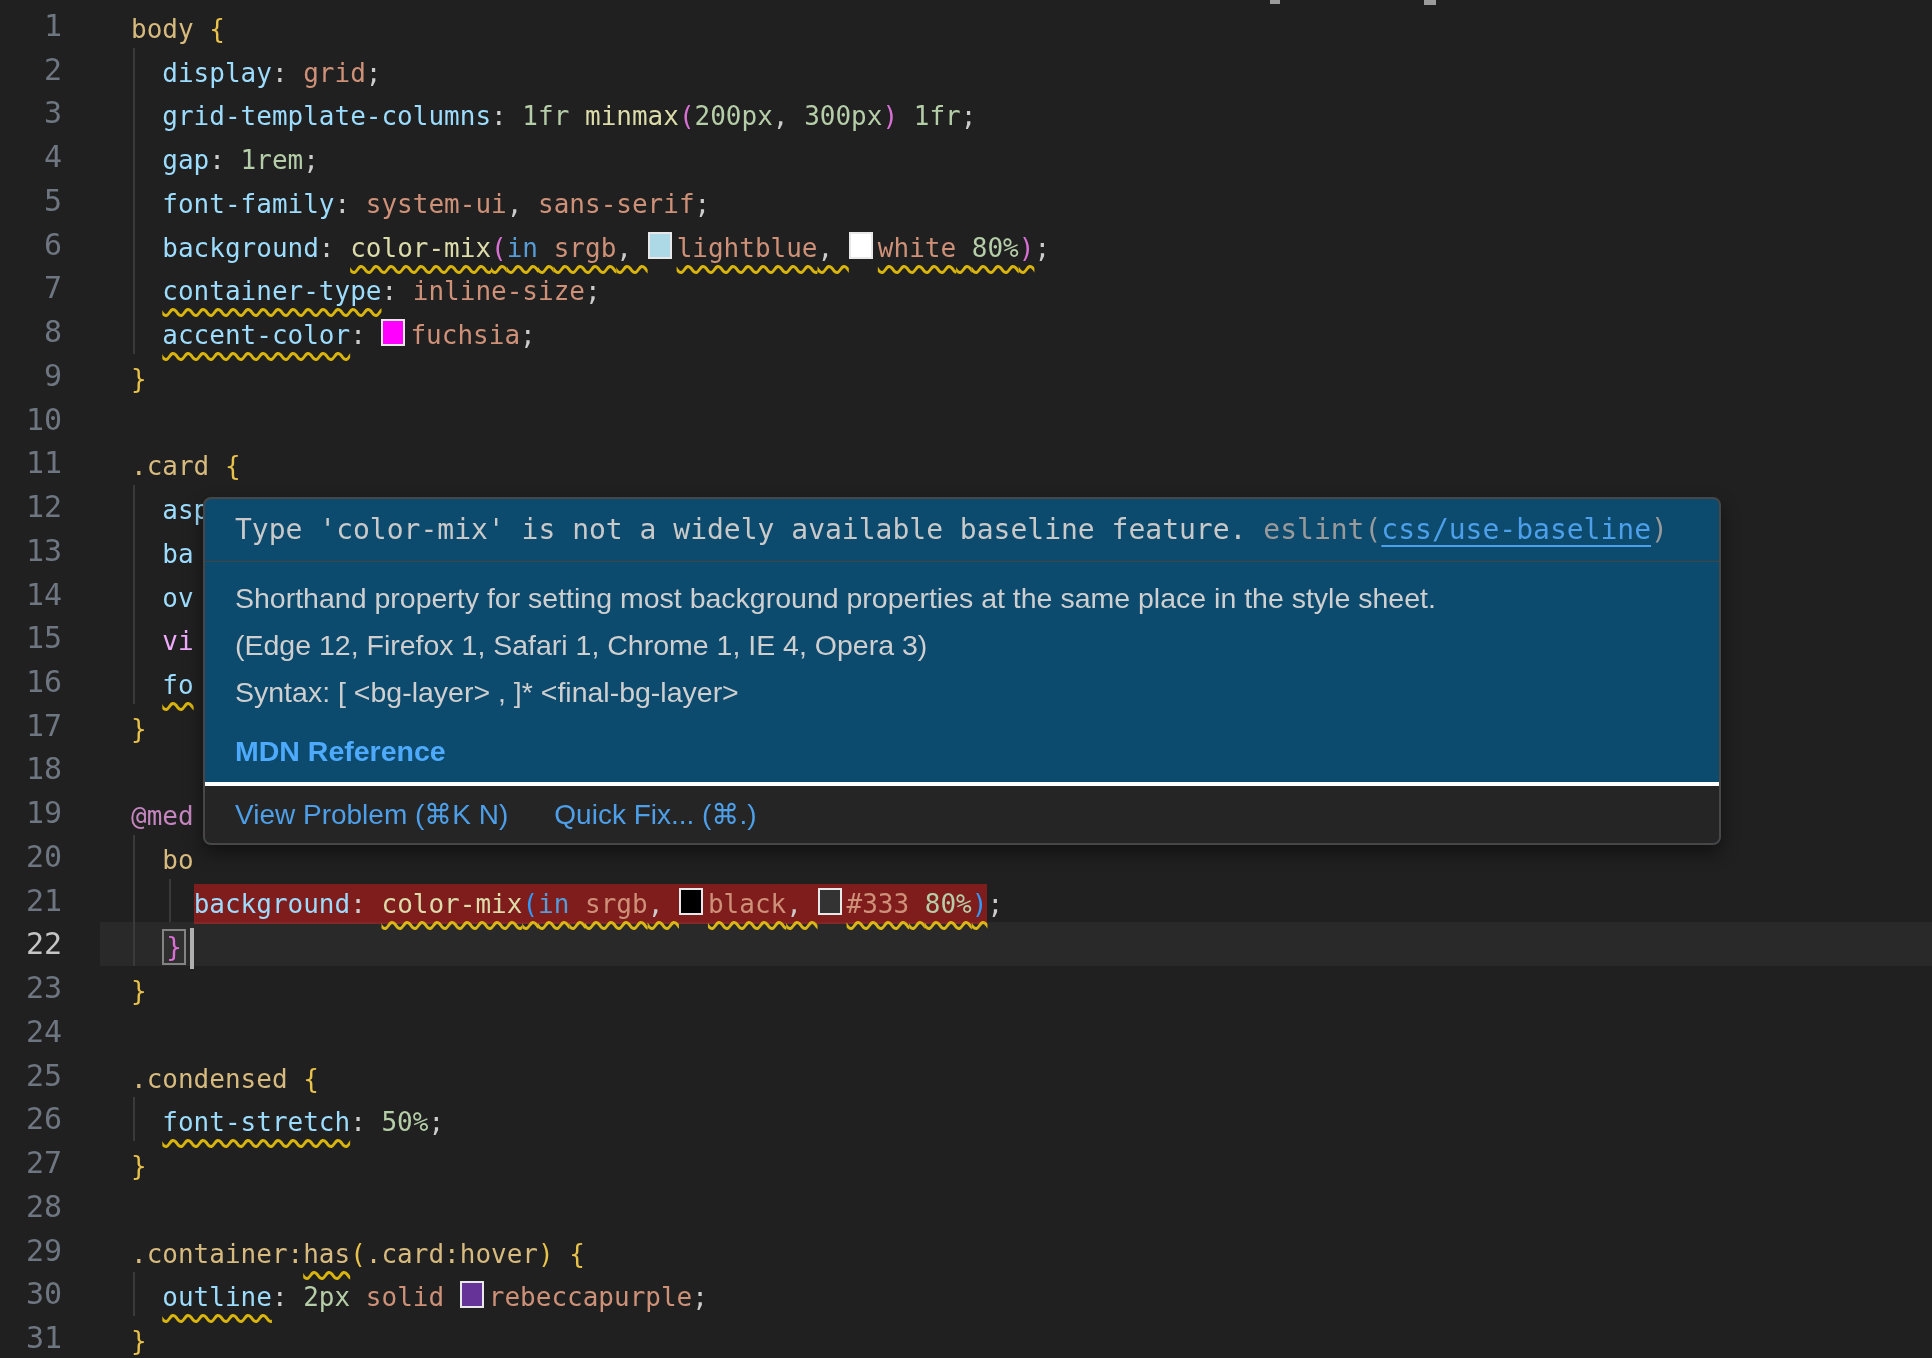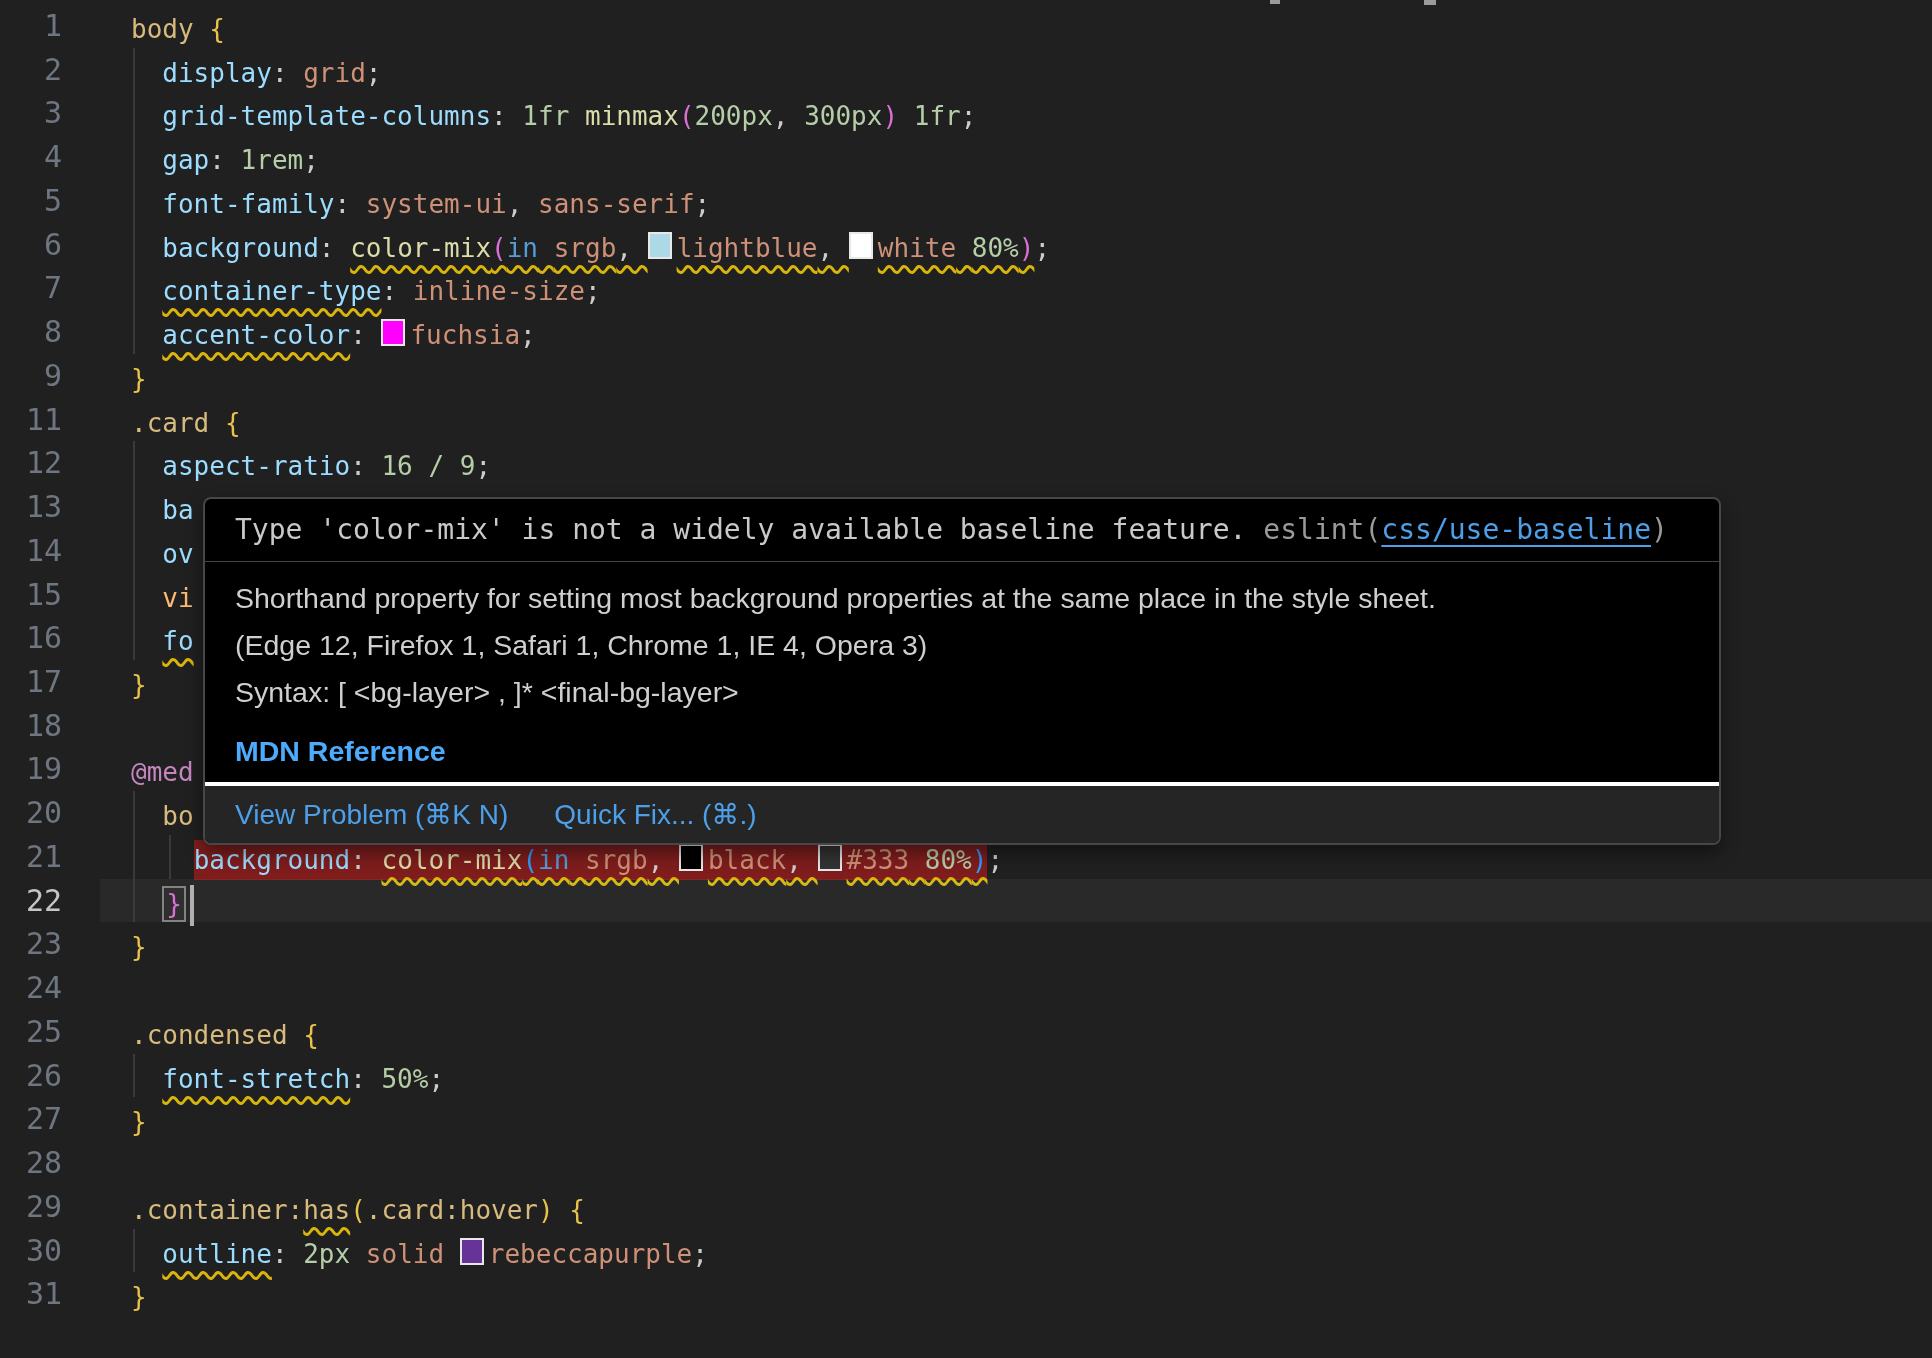--- a/index.html
+++ b/index.html
@@ -12,33 +12,33 @@
   .ln{position:absolute;left:0;top:0;width:62px;height:43.74px;line-height:43.74px;
       text-align:right;font-size:30px;color:#6e7681;}
   .line.current .ln{color:#c6c6c6;}
   .guide{position:absolute;top:0;bottom:0;width:2px;background:#3a3a3a;}
   .code{position:absolute;left:131px;top:4px;height:43.74px;line-height:43.74px;
         font-size:26px;white-space:pre;color:#cccccc;}
   
   .tk-sel{color:#d7ba7d;}  .tk-b1{color:#e8c24a;}  .tk-b2{color:#da70d6;}
   .tk-b3{color:#2e9bff;}   .tk-prop{color:#9cdcfe;}.tk-punc{color:#cccccc;}
   .tk-val{color:#ce9178;}  .tk-num{color:#b5cea8;} .tk-fn{color:#dcdcaa;}
-  .tk-kw{color:#569cd6;}   .tk-at{color:#c586c0;}  .tk-fg{color:#fdba74;} .tk-df{color:#cccccc;}
+  .tk-kw{color:#569cd6;}   .tk-at{color:#c586c0;}  .tk-fg{color:#f0abfc;} .tk-df{color:#cccccc;}
   .sq{text-decoration-line:underline;text-decoration-style:wavy;text-decoration-color:#d9b40a;
       text-decoration-thickness:2.6px;text-underline-offset:8px;}
   .selr{background:#7f1d1d;padding:5px 0;}
   .swatch{display:inline-block;width:20px;height:23px;border:2px solid #e8e8e8;
           vertical-align:-2px;margin-right:5px;}
   .bm{border:2px solid #838383;padding:1px 2px;background:rgba(90,90,90,0.12);}
   .cursor{display:inline-block;width:4.5px;height:41px;background:#b0b0b0;
           vertical-align:middle;margin-left:4px;}
   .artifact{position:absolute;background:#9b9b9b;}
   
   .hover{position:absolute;left:203px;top:497px;width:1514px;z-index:10;
-         background:#000000;border:2px solid #474747;border-radius:8px;
+         background:#0c4a6e;border:2px solid #474747;border-radius:8px;
          box-shadow:0 8px 18px rgba(0,0,0,0.45);
          font-family:"Liberation Sans","DejaVu Sans",sans-serif;}
   .hv-msg{font-family:"DejaVu Sans Mono",monospace;font-size:28px;color:#c9c9c9;
           padding:14px 20px 15px 30px;border-bottom:1px solid #434343;}
   .hv-msg .dim{color:#9a9a9a;}
   .hv-msg .rule-link{color:#4c9fe8;text-decoration:underline;text-underline-offset:6px;cursor:pointer;}
   .hv-body{padding:2px 30px 6px 30px;font-size:28.5px;color:#cfcfcf;}
   .hv-body p{margin:14px 0;}
   .hv-body .mdn{color:#4daafc;cursor:pointer;margin:26px 0 8px 0;font-weight:bold;}
   .hv-status{border-top:4px solid #ffffff;background:#252526;border-radius:0 0 6px 6px;
@@ -87,20 +87,24 @@
       <div class="line">
         <div class="guide" style="left: 133px;"></div>
         <div class="ln">8</div>
         <div class="code"><span class="tk-df">  </span><span class="sq"><span class="tk-prop">accent-color</span></span><span class="tk-punc">: </span><span class="swatch" style="background: rgb(255, 0, 255);"></span><span class="tk-val">fuchsia</span><span class="tk-punc">;</span></div>
       </div>
       <div class="line">
         <div class="ln">9</div>
         <div class="code"><span class="tk-b1">}</span></div>
       </div>
       <div class="line">
+        <div class="ln">10</div>
+        <div class="code"></div>
+      </div>
+      <div class="line">
         <div class="ln">11</div>
         <div class="code"><span class="tk-sel">.card </span><span class="tk-b1">{</span></div>
       </div>
       <div class="line">
         <div class="guide" style="left: 133px;"></div>
         <div class="ln">12</div>
         <div class="code"><span class="tk-df">  </span><span class="tk-prop">aspect-ratio</span><span class="tk-punc">: </span><span class="tk-num">16 / 9</span><span class="tk-punc">;</span></div>
       </div>
       <div class="line">
         <div class="guide" style="left: 133px;"></div>

